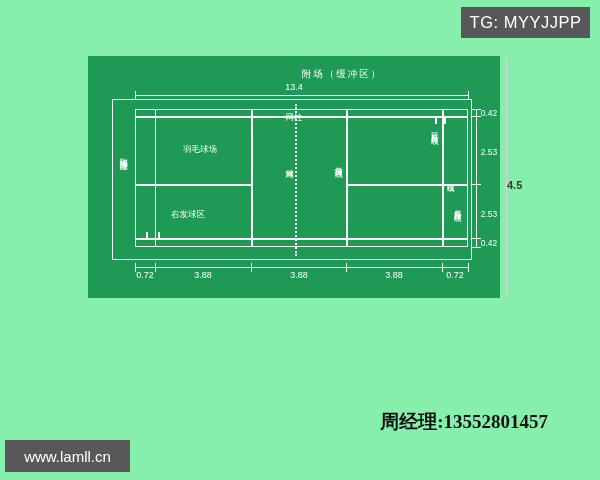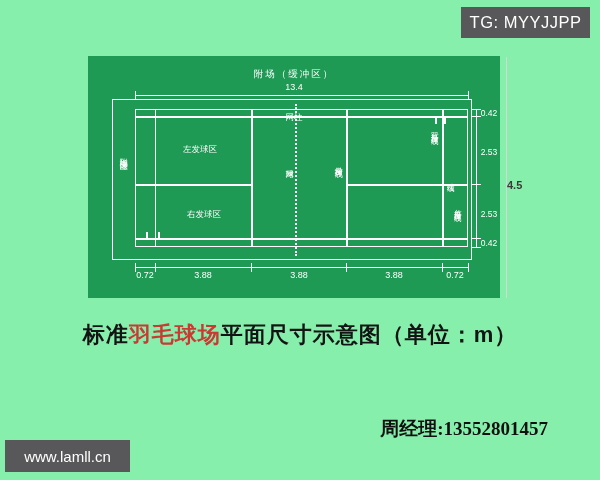--- a/index.html
+++ b/index.html
@@ -33,34 +33,34 @@
 
   .title { position:absolute; top:320px; left:0; width:100%; text-align:center;
            font-size:22px; font-weight:bold; color:#141414; letter-spacing:1px; }
   .title .red { color:#c93a32; }
 
   .notes { position:absolute; left:62px; top:356px; width:487px;
            font-size:13px; font-weight:bold; color:#141414; line-height:17.5px; }
   .notes p { margin:0 0 2px 0; }
 
   .contact { position:absolute; top:409px; left:148px; width:400px; text-align:right;
-             font-family:"Liberation Serif",serif; font-size:19px; font-weight:bold; color:#101010;margin-top:7px; }
+             font-family:"Liberation Serif",serif; font-size:19px; font-weight:bold; color:#101010; }
 </style>
 </head>
 <body>
 
 <div class="page">
 
   <div class="gbox tg">
     <span>TG: MYYJJPP</span>
   </div>
 
   <div class="green">
 
-    <div class="clabel center-text" style="top:13px; font-size:9.5px; letter-spacing:2px;">附场（缓冲区）</div>
+    <div class="clabel center-text" style="top:13px; font-size:9.5px; letter-spacing:2px;padding-left:48px;">附场（缓冲区）</div>
     <div class="dimnum center-text" style="top:26px;">13.4</div>
     <div class="cline" style="left:47px; top:39px; width:334px; height:1px;"></div>
     <div class="cline" style="left:47px; top:35px; width:1px; height:9px;"></div>
     <div class="cline" style="left:380px; top:35px; width:1px; height:9px;"></div>
     <div class="clabel center-text" style="top:57px;">网柱</div>
 
     <div class="rect buffer-rect" style="left:24px; top:43px; width:360px; height:161px;"></div>
     <div class="rect" style="left:47px; top:53px; width:333px; height:138px;"></div>
 
     <div class="cline" style="left:47px; top:60px; width:333px; height:1.5px;"></div>
@@ -71,22 +71,22 @@
     <div class="cline" style="left:354px; top:53px; width:1.5px; height:138px;"></div>
     <div class="cline" style="left:47px; top:128px; width:117px; height:1.5px;"></div>
     <div class="cline" style="left:258px; top:128px; width:122px; height:1.5px;"></div>
     <div class="net-dotted"></div>
 
     <div class="tickmark" style="left:58px; top:176px;"></div>
     <div class="tickmark" style="left:70px; top:176px;"></div>
     <div class="tickmark" style="left:347px; top:62px;"></div>
     <div class="tickmark" style="left:356px; top:62px;"></div>
 
-    <div class="clabel" style="left:72px; top:89px; width:80px; text-align:center;">左发球区</div>
-    <div class="clabel" style="left:76px; top:154px; width:80px; text-align:center;">右发球区</div>
+    <div class="clabel" style="left:72px; top:89px; width:80px; text-align:center;">羽毛球场</div>
+    <div class="clabel" style="left:60px; top:154px; width:80px; text-align:center;">右发球区</div>
     <div class="clabel vlabel" style="left:30px; top:96px;">附场缓冲区</div>
     <div class="clabel vlabel" style="left:196px; top:107px;">球网</div>
     <div class="clabel vlabel" style="left:245px; top:104px;">前发球线</div>
     <div class="clabel vlabel" style="left:342px; top:70px; font-size:7.5px;">双打后发球线</div>
     <div class="clabel vlabel" style="left:358px; top:121px; font-size:7.5px;">端线</div>
     <div class="clabel vlabel" style="left:365px; top:147px; font-size:7.5px;">单打后发球线</div>
 
     <div class="cline" style="left:47px; top:211px; width:334px; height:1px;"></div>
     <div class="cline" style="left:47px;  top:207px; width:1px; height:9px;"></div>
     <div class="cline" style="left:66.5px;top:207px; width:1px; height:9px;"></div>
@@ -108,21 +108,20 @@
     <div class="cline" style="left:384px; top:191px; width:9px; height:1px;"></div>
     <div class="dimnum" style="left:390px; top:52px;  width:22px; font-size:8.5px;">0.42</div>
     <div class="dimnum" style="left:390px; top:91px;  width:22px; font-size:8.5px;">2.53</div>
     <div class="dimnum" style="left:390px; top:153px; width:22px; font-size:8.5px;">2.53</div>
     <div class="dimnum" style="left:390px; top:182px; width:22px; font-size:8.5px;">0.42</div>
   </div>
 
   <div class="dim72-line"></div>
   <div class="dim72">4.5</div>
 
-  <div class="title"><span>标准</span><span class="red">羽毛球场</span><span>平面尺寸示意图（单位：m）</span></div>
 
 
   <div class="contact">周经理:13552801457</div>
 
   <div class="gbox site">
     <span>www.lamll.cn</span>
   </div>
 
 </div>
 

